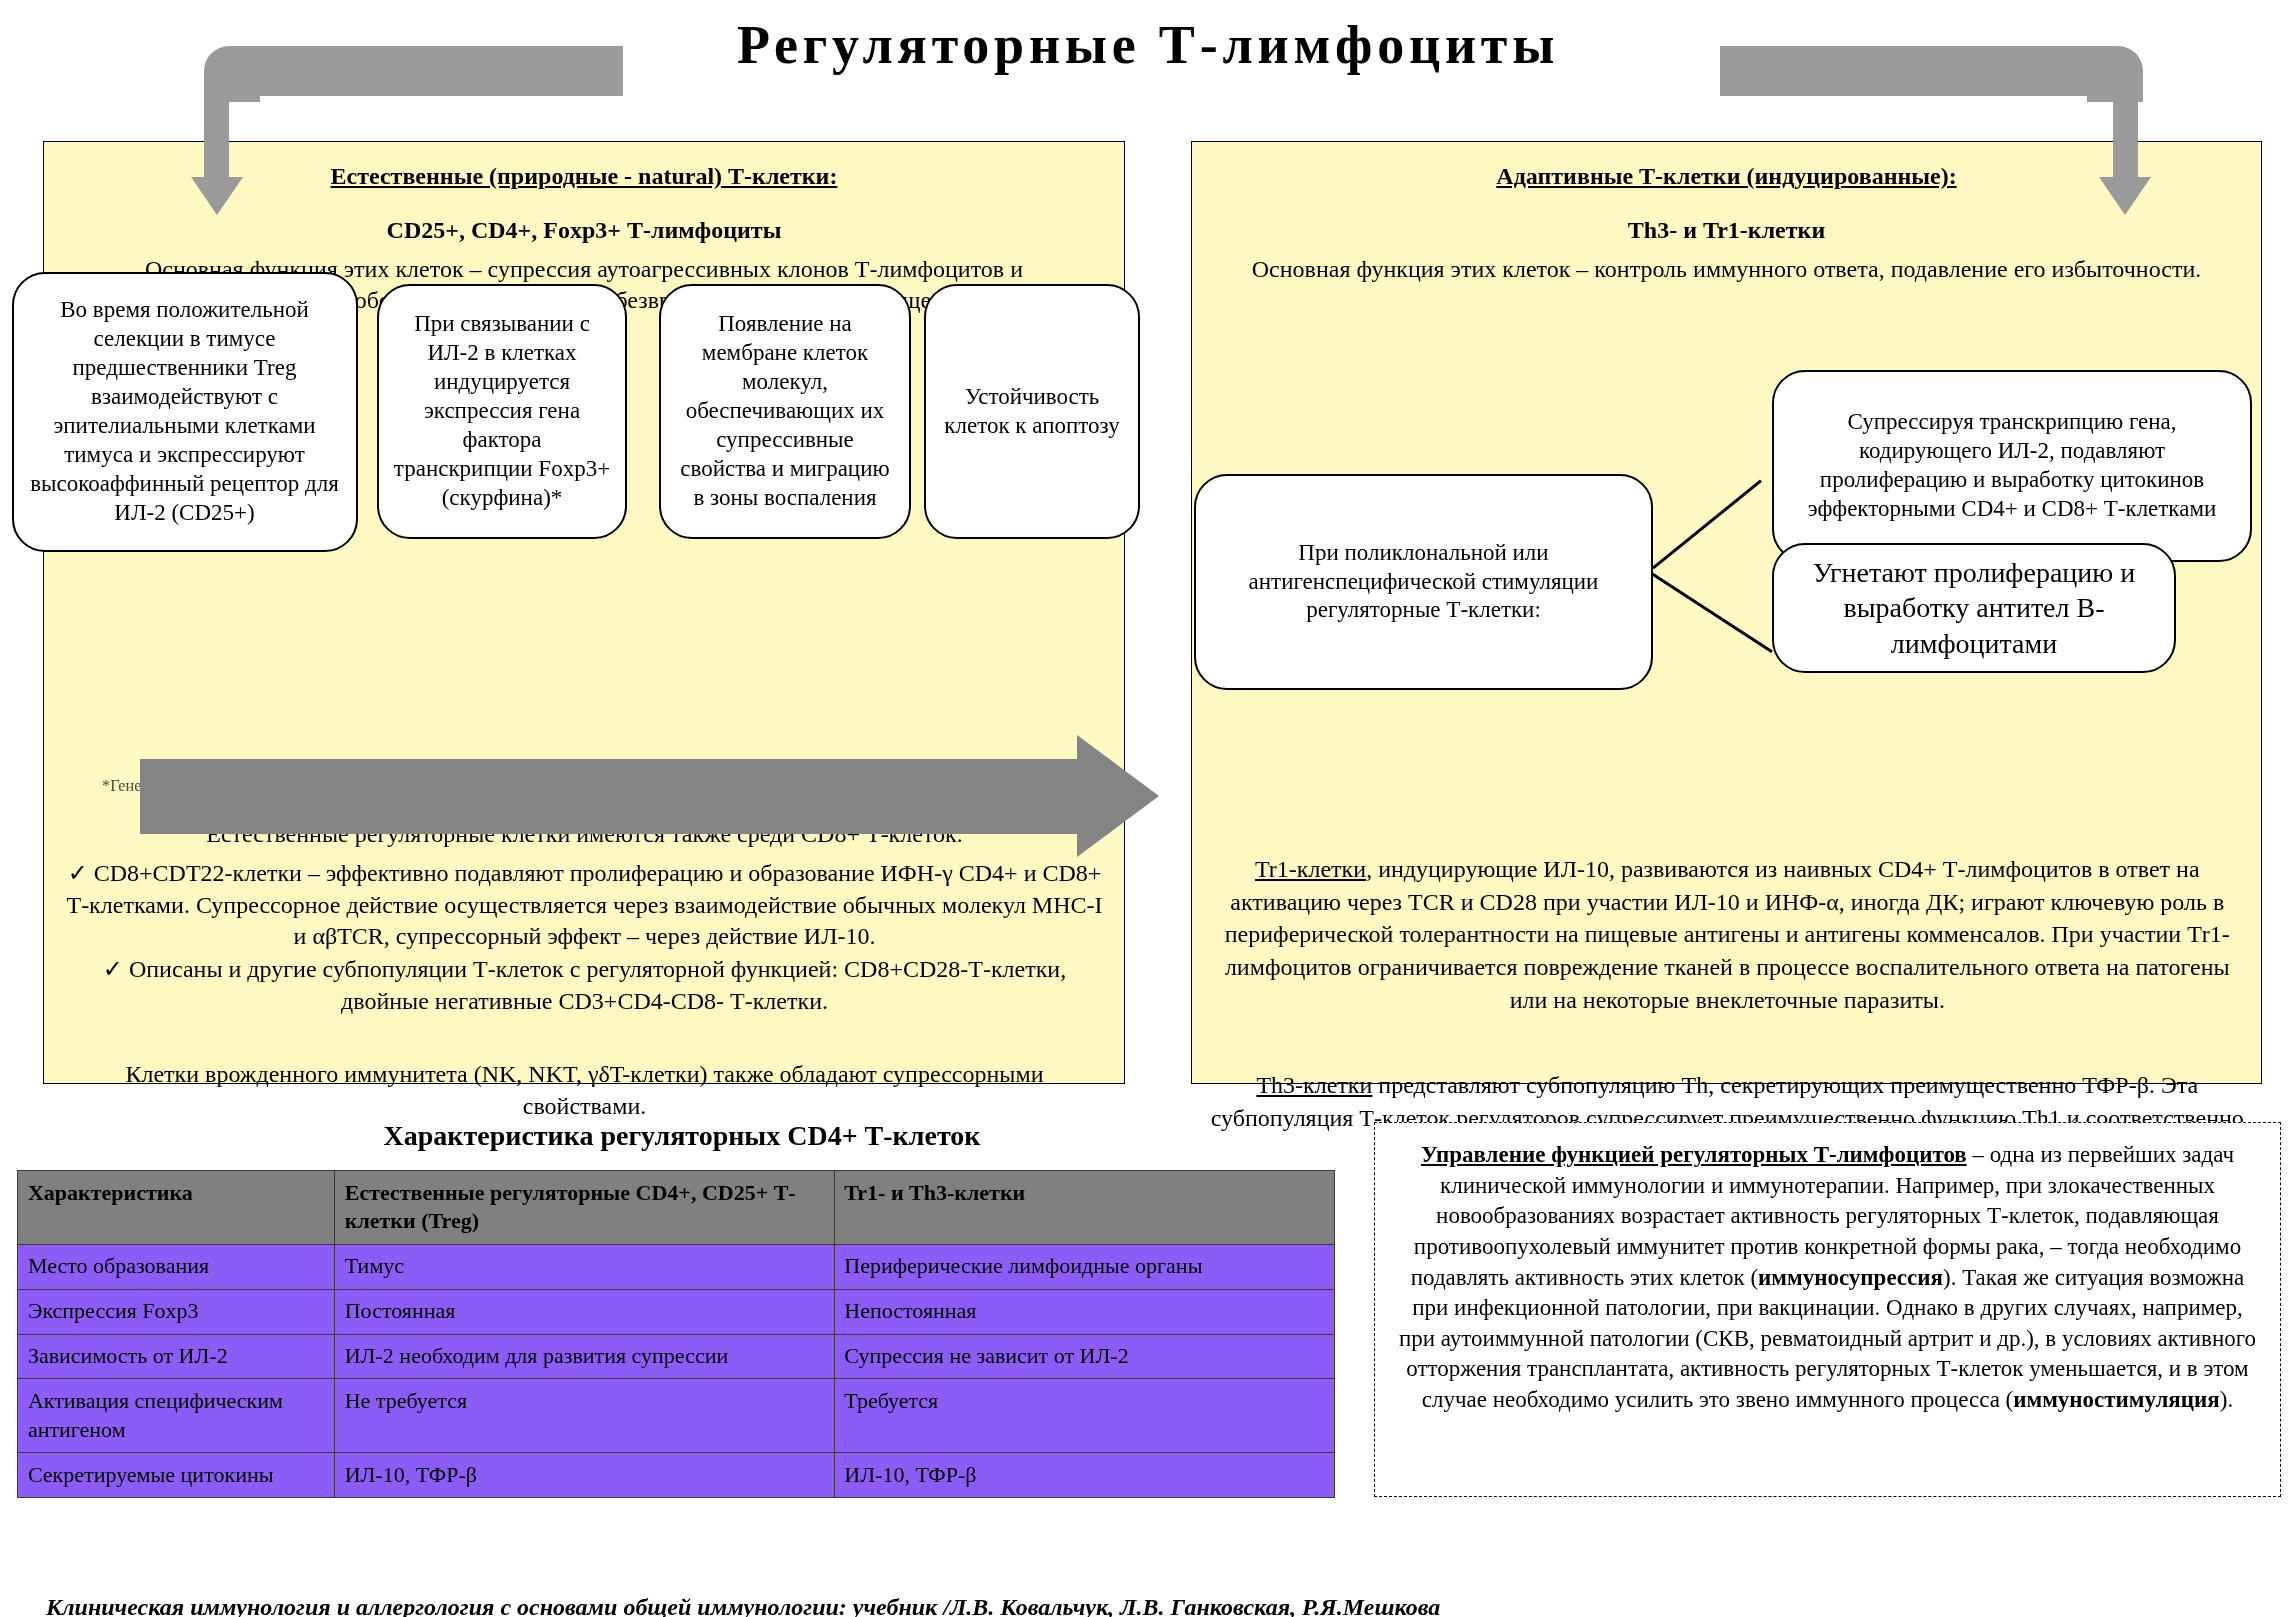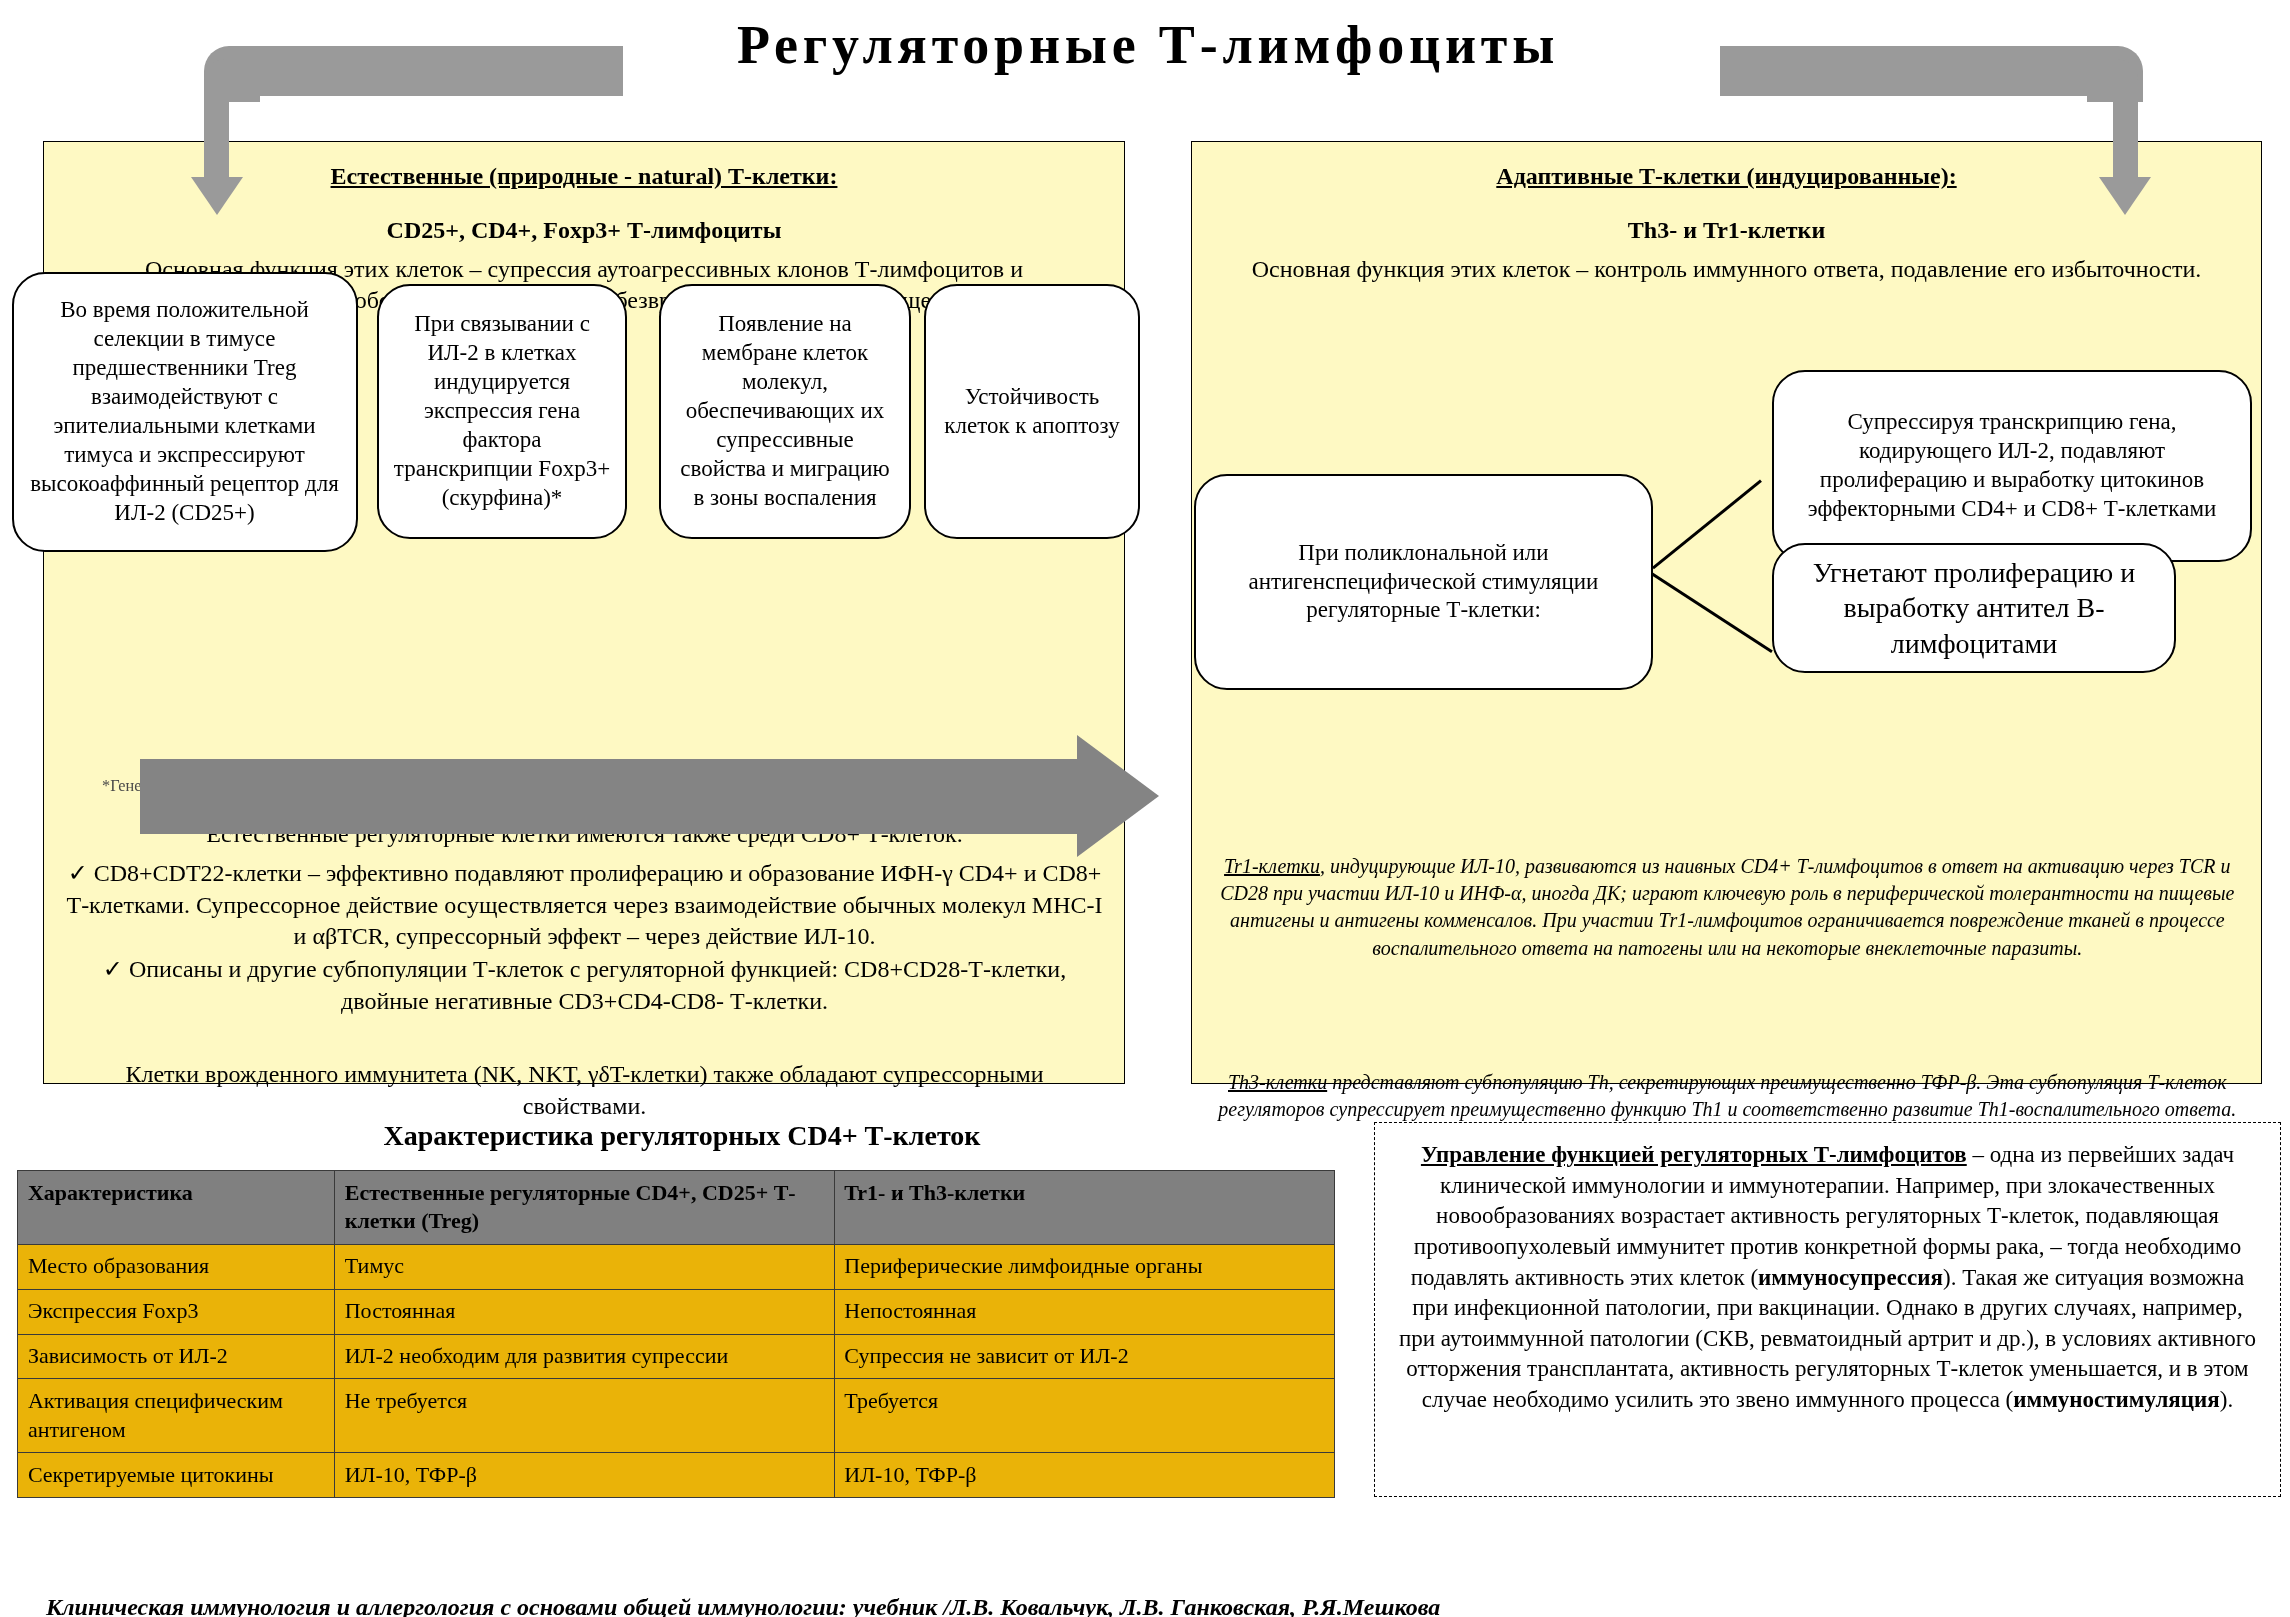--- a/index.html
+++ b/index.html
@@ -117,21 +117,21 @@
     text-align:center;font-size:24px;line-height:1.32;
   }
   #lt-1{top:677px;}
   #lt-2{top:716px;}
   #lt-3{top:812px;}
   #lt-4{top:917px;}
 
   
   .rtext{
     position:absolute;left:17.3px;width:1036px;
-    text-align:center;font-size:20px;line-height:1.36;font-style:italic;
+    text-align:center;font-size:24px;line-height:1.36;
   }
   #rt-1{top:711px;}
   #rt-2{top:927px;}
   .u{text-decoration:underline;}
   .b{font-weight:bold;}
 
   
   #table-title{
     position:absolute;left:19px;top:1120px;width:1326px;
     text-align:center;font-size:28px;font-weight:bold;
@@ -144,21 +144,21 @@
   #char-table th,#char-table td{
     border:1.9px solid #3a3a3a;
     padding:7.7px 9.6px;
     text-align:left;
     vertical-align:top;
     line-height:1.3;
   }
   #char-table thead th{
     background:#808080;color:#000000;font-weight:bold;
   }
-  #char-table tbody td{background:#eab308;}
+  #char-table tbody td{background:#8b5cf6;}
   #char-table col.c1{width:317px;}
   #char-table col.c2{width:500px;}
   #char-table col.c3{width:501px;}
 
   
   #dashed-box{
     position:absolute;left:1374px;top:1122px;width:907px;height:375px;
     border:1.9px dashed #000;
     box-sizing:border-box;
     background:#fff;

